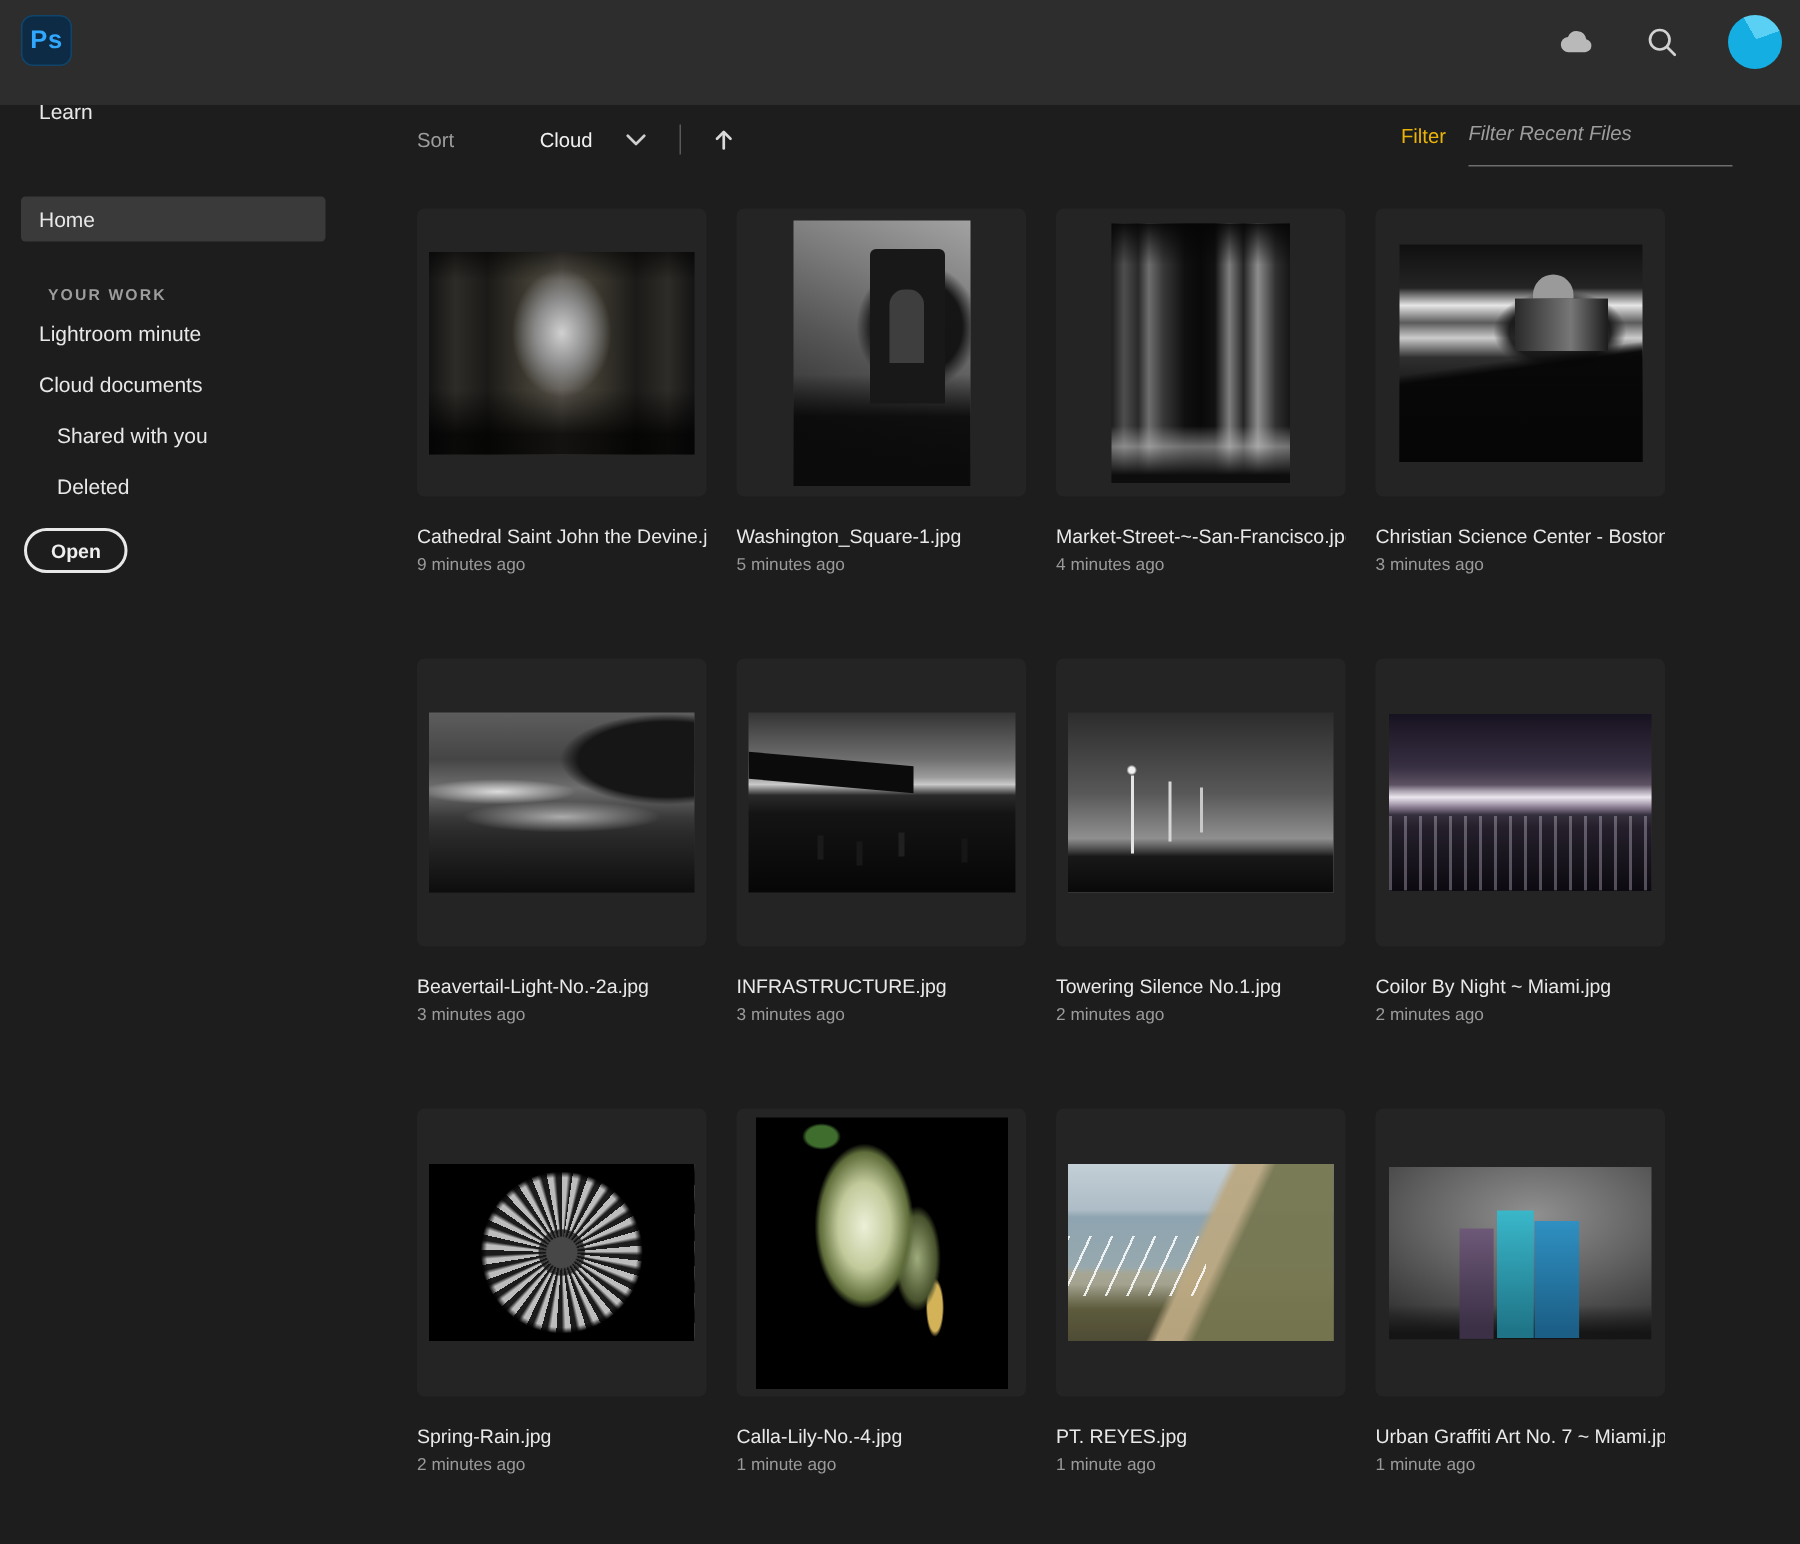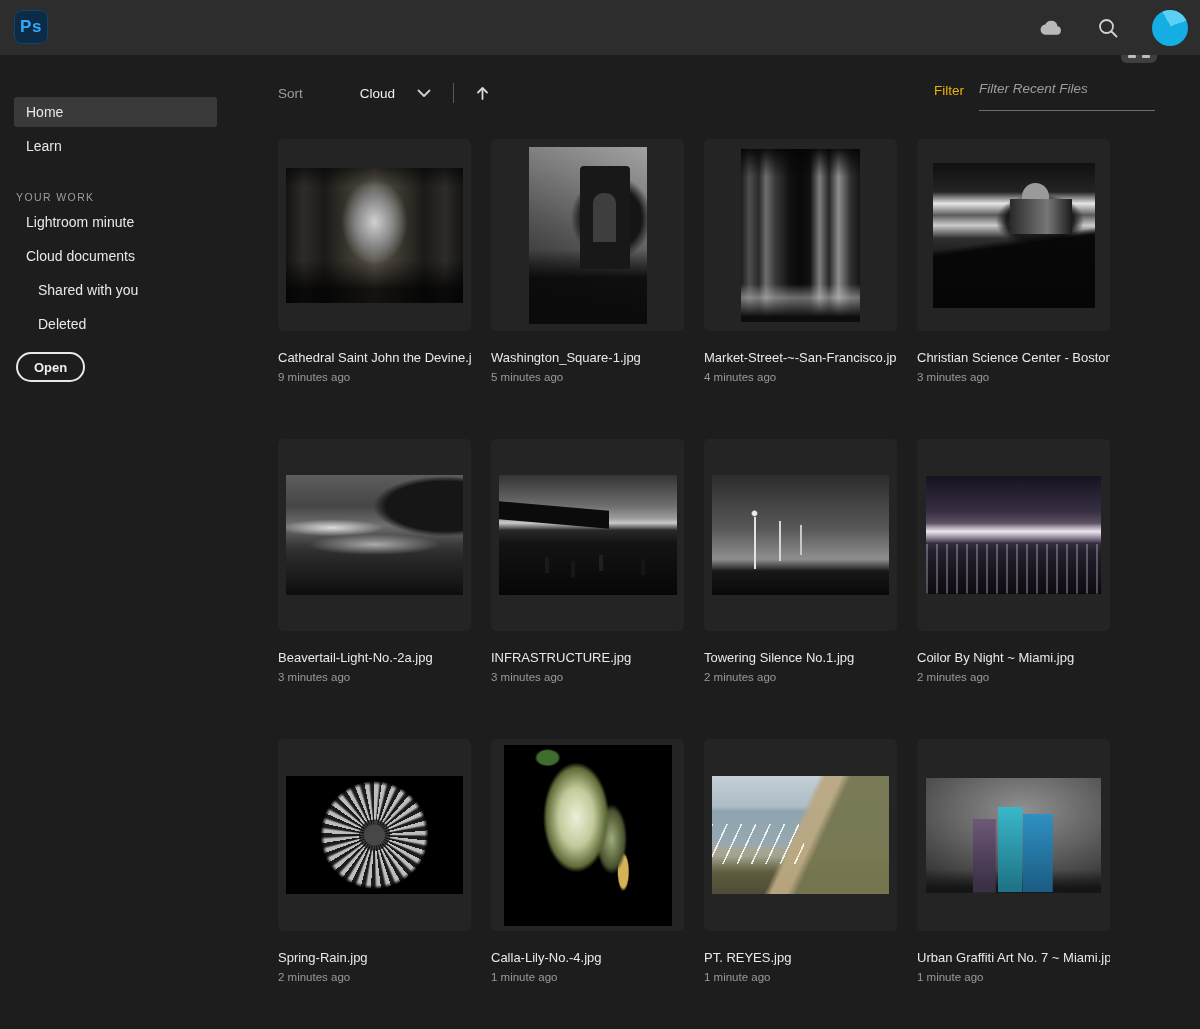--- a/index.html
+++ b/index.html
@@ -1,20 +1,20 @@
 <!DOCTYPE html>
 <html><head>
 <meta charset="utf-8">
 <style>
   * { margin:0; padding:0; box-sizing:border-box; }
   html,body { width:1200px; height:1029px; background:#1d1d1d; overflow:hidden;
     font-family:"Liberation Sans", sans-serif; -webkit-font-smoothing:antialiased; }
 
   
-  .topbar { position:absolute; top:0; left:0; width:1200px; height:55px;
+  .topbar { position:absolute; top:0; left:0; width:1200px; height:70px;
     background:#2d2d2d; z-index:5; display:flex; align-items:center; }
   .ps-logo { position:absolute; left:14px; top:10px; width:34px; height:34px;
     background:#0d2b45; border:1px solid #10456b; border-radius:8px;
     color:#31a8ff; font-weight:bold; font-size:17px; display:flex;
     align-items:center; justify-content:center; letter-spacing:.5px; }
   .topbar-right { position:absolute; right:12px; top:0; height:55px;
     display:flex; align-items:center; gap:30px; }
   .icon-btn { width:28px; height:28px; display:flex; align-items:center;
     justify-content:center; cursor:pointer; }
   .avatar { width:36px; height:36px; border-radius:50%;
@@ -31,22 +31,22 @@
   .grid-toggle-partial span:first-child { left:7px; }
   .grid-toggle-partial span:last-child  { right:7px; }
 
   
   .sidebar { position:absolute; top:55px; left:0; width:260px; bottom:0; }
   .side-item { width:203px; margin-left:14px; height:30px; display:flex; align-items:center;
     padding-left:12px; color:#e8e8e8; font-size:14px; border-radius:3px; cursor:pointer; }
   .side-item.active { background:#3a3a3a; }
   .side-item.first { margin-top:42px; }
   .side-item.gap { margin-top:4px; }
-  .section-label { margin:30px 0 4px 16px; color:#9d9d9d; font-size:10.5px;
-    letter-spacing:1.4px; font-weight:normal; }
+  .section-label { margin:30px 0 4px 32px; color:#9d9d9d; font-size:10.5px;
+    letter-spacing:1.4px; font-weight:bold; }
   .side-item.indent { padding-left:24px; }
   .pill-btn { display:inline-flex; align-items:center; justify-content:center;
     border:2px solid #e8e8e8; border-radius:16px; color:#efefef; font-size:13px;
     font-weight:bold; height:30px; padding:0 16px; margin-left:16px; cursor:pointer;
     background:transparent; }
   .pill-create { margin-top:48px; }
   .pill-open { margin-top:13px; }
 
   
   .main { position:absolute; left:278px; top:55px; width:877px; }
@@ -199,25 +199,25 @@
 
 <div class="view-toggles">
   <div class="list-toggle-partial"></div>
   <div class="grid-toggle-partial">
     <span></span>
       <span></span>
   </div>
 </div>
 
 <div class="sidebar">
+  <div class="side-item gap">
+    <span>Learn</span>
+  </div>
   <div class="side-item first active">
     <span>Home</span>
-  </div>
-  <div class="side-item gap">
-    <span>Learn</span>
   </div>
 
   <div class="section-label">YOUR WORK</div>
 
   <div class="side-item gap">
     <span>Lightroom minute</span>
   </div>
   <div class="side-item gap">
     <span>Cloud documents</span>
   </div>

